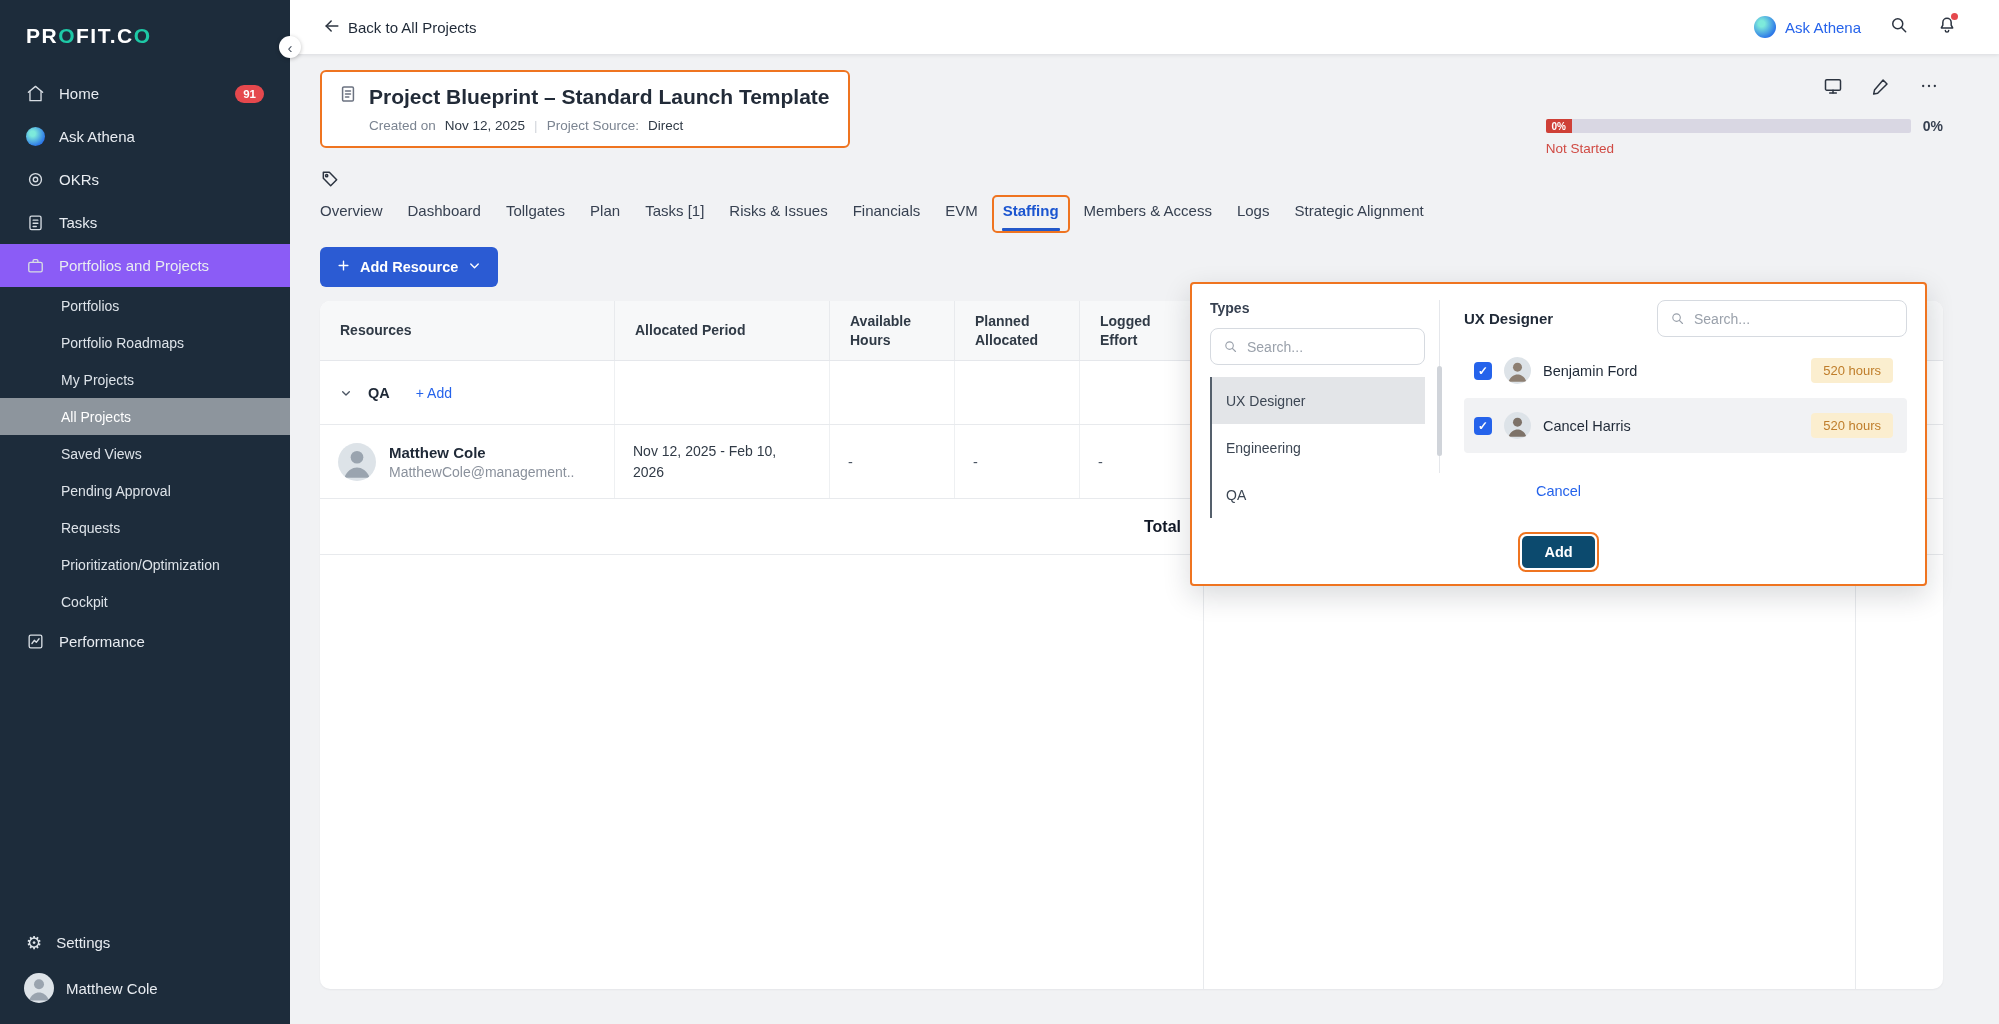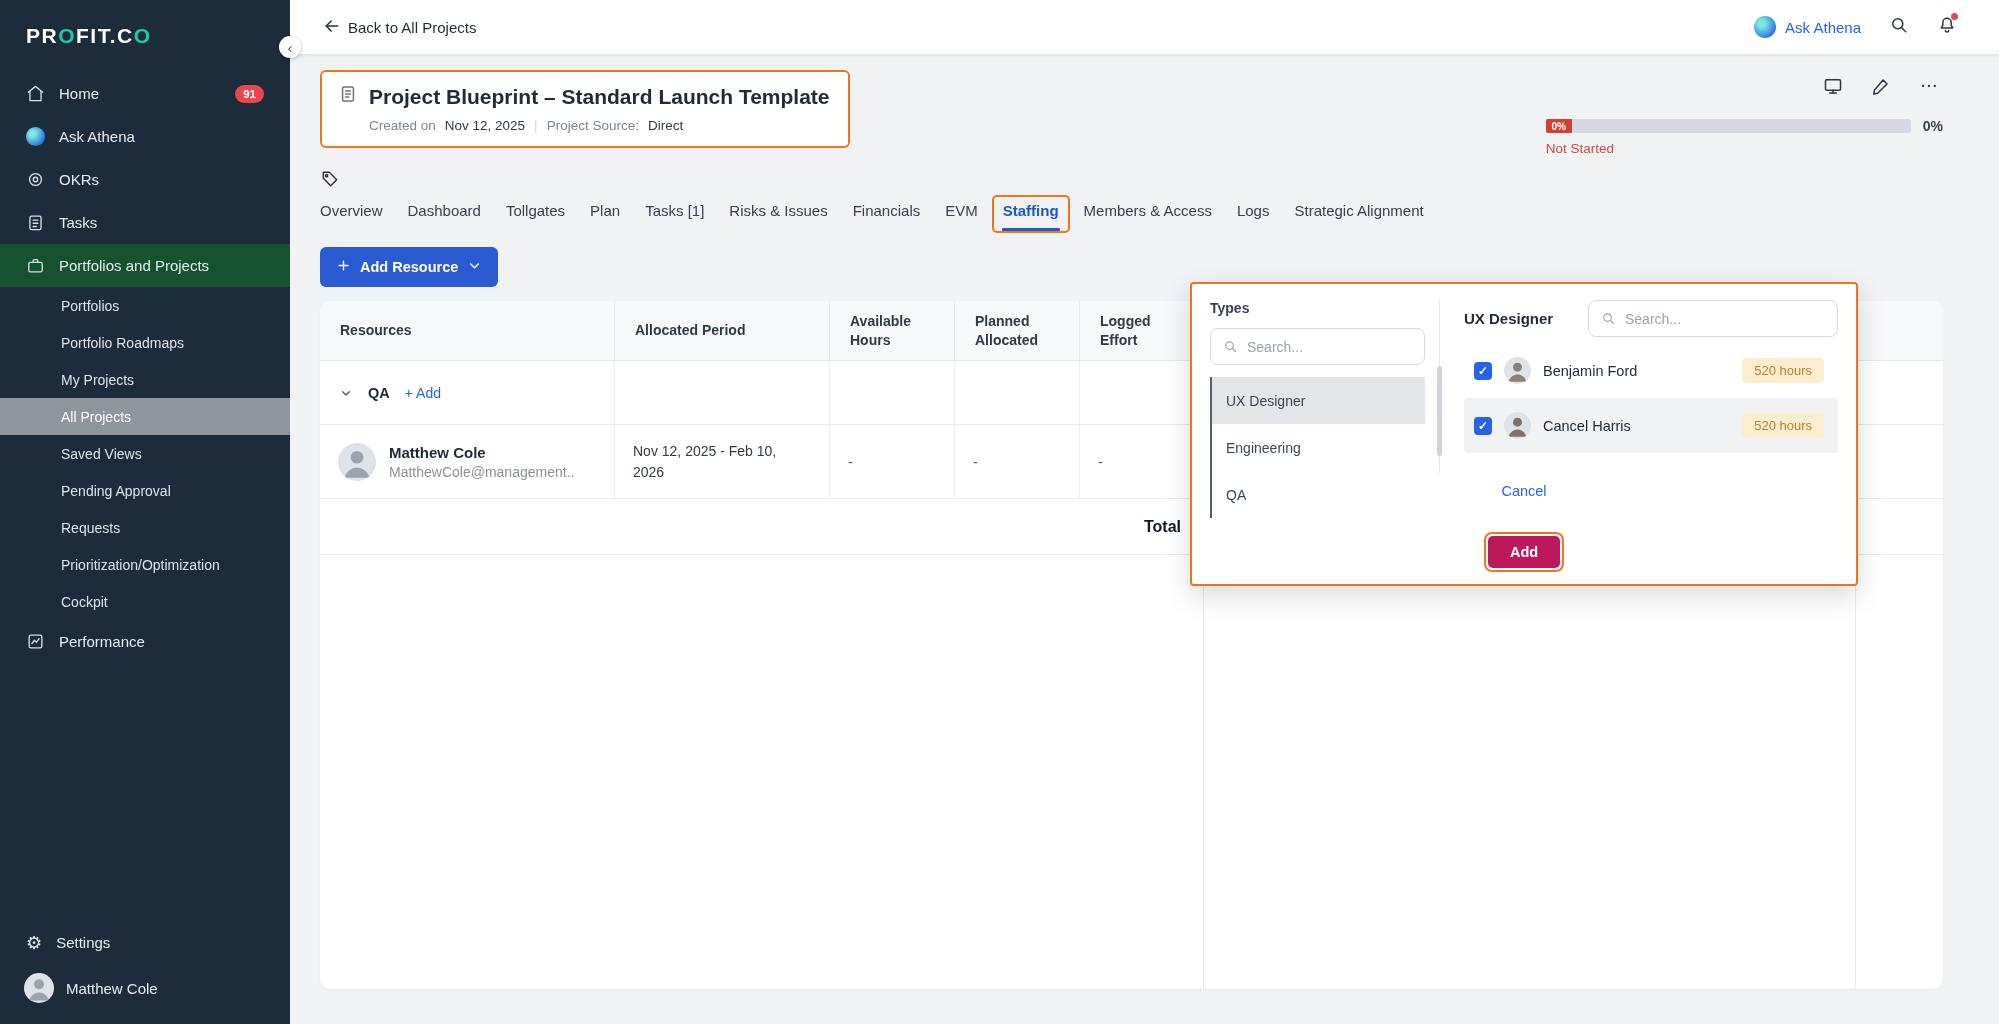--- a/index.html
+++ b/index.html
@@ -5,21 +5,21 @@
   * { box-sizing: border-box; margin: 0; padding: 0; }
   html,body { width:1999px; height:1024px; font-family:"Liberation Sans", sans-serif; background:#f1f2f4; overflow:hidden; }
   .screen { width:1999px; height:1024px; display:flex; position:relative; }
 
   
   .sidebar { width:290px; flex-shrink:0; background:#1d2c3b; color:#e8ecf1; display:flex; flex-direction:column; position:relative; z-index:3; }
   .logo { padding:24px 26px 18px; font-size:21px; font-weight:bold; letter-spacing:1.5px; color:#fff; }
   .logo .accent { color:#1ec9a6; }
   .nav { margin-top:6px; }
   .nav-item { display:flex; align-items:center; gap:14px; height:43px; padding:0 26px; font-size:15px; cursor:pointer; color:#e8ecf1; }
-  .nav-item.active { background:#14532d; }
+  .nav-item.active { background:#8b5cf6; }
   .nav-item .sic { display:flex; align-items:center; }
   .sic svg { width:19px; height:19px; stroke:#d7dde3; fill:none; stroke-width:1.7; stroke-linecap:round; stroke-linejoin:round; }
   .badge { margin-left:auto; background:#e5484d; color:#fff; font-size:11.5px; font-weight:bold; border-radius:10px; padding:3px 8px; }
   .subnav .sub-item { display:flex; align-items:center; height:37px; padding:0 26px 0 61px; font-size:14px; color:#dde3e9; cursor:pointer; }
   .subnav .sub-item.active { background:#8d959d; color:#fff; }
   .side-spacer { flex:1; }
   .side-footer { padding-bottom:12px; }
   .gear-glyph { font-size:18px; color:#dfe5ea; line-height:1; }
   .user-row { display:flex; align-items:center; gap:12px; height:48px; padding:0 24px; font-size:15px; cursor:pointer; }
   .avatar { border-radius:50%; background:#dde3e8; overflow:hidden; flex-shrink:0; display:block; }
@@ -76,32 +76,32 @@
   .th { display:flex; align-items:center; padding:0 20px; font-size:14px; font-weight:700; color:#303a46; border-right:1px solid #e8eaed; line-height:1.3; }
   .c1 { width:295px; } .c2 { width:215px; } .c3 { width:125px; } .c4 { width:125px; } .c5 { width:123px; }
   .c6 { flex:1; border-right:none !important; }
   .trow { display:flex; border-bottom:1px solid #e8eaed; }
   .cell { display:flex; align-items:center; padding:0 18px; border-right:1px solid #eef0f2; font-size:14.5px; color:#4b5563; }
   .group-row { height:64px; }
   .group-cell { gap:14px; }
   .chev-btn { display:flex; cursor:pointer; }
   .chev-btn svg { width:16px; height:16px; stroke:#4b5563; fill:none; stroke-width:2; stroke-linecap:round; stroke-linejoin:round; }
   .group-name { font-size:14.5px; font-weight:700; color:#1f2937; }
-  .add-link { color:#2563eb; font-size:14px; font-weight:500; cursor:pointer; margin-left:1px; }
+  .add-link { color:#2563eb; font-size:14px; font-weight:500; cursor:pointer; margin-left:12px; }
   .person-row { height:74px; }
   .person-cell { gap:13px; }
   .p-stack { min-width:0; }
   .p-name { font-size:15px; font-weight:600; color:#1f2937; }
   .p-email { font-size:14px; color:#8a919c; margin-top:3px; max-width:185px; overflow:hidden; white-space:nowrap; }
   .period { font-size:14px; color:#303a46; line-height:1.45; }
   .total-row { height:56px; display:flex; align-items:center; border-bottom:1px solid #e8eaed; }
   .total-label { width:883px; text-align:right; padding-right:22px; font-size:16px; font-weight:700; color:#111827; }
 
   
-  .popup { position:absolute; left:900px; top:228px; width:668px; height:304px; background:#fff; border:2px solid #ef7420; border-radius:4px; box-shadow:0 10px 28px rgba(16,24,40,.16); z-index:10; display:flex; flex-direction:column; padding:16px 18px 12px; }
+  .popup { position:absolute; left:900px; top:228px; width:737px; height:304px; background:#fff; border:2px solid #ef7420; border-radius:4px; box-shadow:0 10px 28px rgba(16,24,40,.16); z-index:10; display:flex; flex-direction:column; padding:16px 18px 12px; }
   .popup-body { display:flex; flex:1; min-height:0; }
   .types-panel { width:230px; flex-shrink:0; border-right:1px solid #e5e7eb; padding-right:14px; position:relative; }
   .panel-label { font-size:14px; font-weight:700; color:#374151; margin-bottom:12px; }
   .search-box { display:flex; align-items:center; gap:9px; border:1px solid #d6dae0; border-radius:8px; height:37px; padding:0 12px; background:#fff; }
   .search-box svg { width:15px; height:15px; stroke:#9aa1ab; fill:none; stroke-width:1.8; stroke-linecap:round; flex-shrink:0; }
   .search-box input { border:none; outline:none; font-size:14px; color:#374151; width:100%; font-family:inherit; background:transparent; }
   .search-box input::placeholder { color:#9aa1ab; }
   .types-list { margin-top:12px; border-left:2px solid #55606c; }
   .type-item { height:47px; display:flex; align-items:center; padding:0 14px; font-size:14px; color:#3c4653; cursor:pointer; }
   .type-item.selected { background:#e3e5e8; font-weight:500; }
@@ -112,21 +112,21 @@
   .people-search { width:250px; }
   .person-item { height:55px; display:flex; align-items:center; gap:12px; padding:0 14px 0 10px; border-radius:4px; }
   .person-item.alt { background:#f1f2f4; }
   .cbx { width:18px; height:18px; border-radius:4px; background:#2563eb; position:relative; flex-shrink:0; cursor:pointer; }
   .cbx::after { content:"✓"; position:absolute; inset:0; color:#fff; font-size:12px; font-weight:bold; display:flex; align-items:center; justify-content:center; }
   .pp-name { font-size:14.5px; color:#1f2937; }
   .hours-badge { margin-left:auto; background:#fbeecf; color:#bf7d2a; font-size:13px; padding:5px 12px; border-radius:4px; white-space:nowrap; }
   .popup-footer { display:flex; justify-content:flex-end; align-items:center; gap:33px; padding-top:10px;flex-direction:column; }
   .cancel-link { color:#2563eb; font-size:14.5px; font-weight:500; cursor:pointer; }
   .add-btn-ring { border:2px solid #ef7420; border-radius:8px; padding:2px; }
-  .btn-add { background:#be185d; color:#fff; border:none; border-radius:5px; padding:8px 22px; font-size:14.5px; font-weight:600; font-family:inherit; cursor:pointer; }
+  .btn-add { background:#0c4a6e; color:#fff; border:none; border-radius:5px; padding:8px 22px; font-size:14.5px; font-weight:600; font-family:inherit; cursor:pointer; }
 </style>
 </head>
 <body>
 
 <div class="screen">
 
   <aside class="sidebar">
     <div class="logo">
       <span>PR</span><span class="accent">O</span><span>FIT.C</span><span class="accent">O</span>
     </div>

